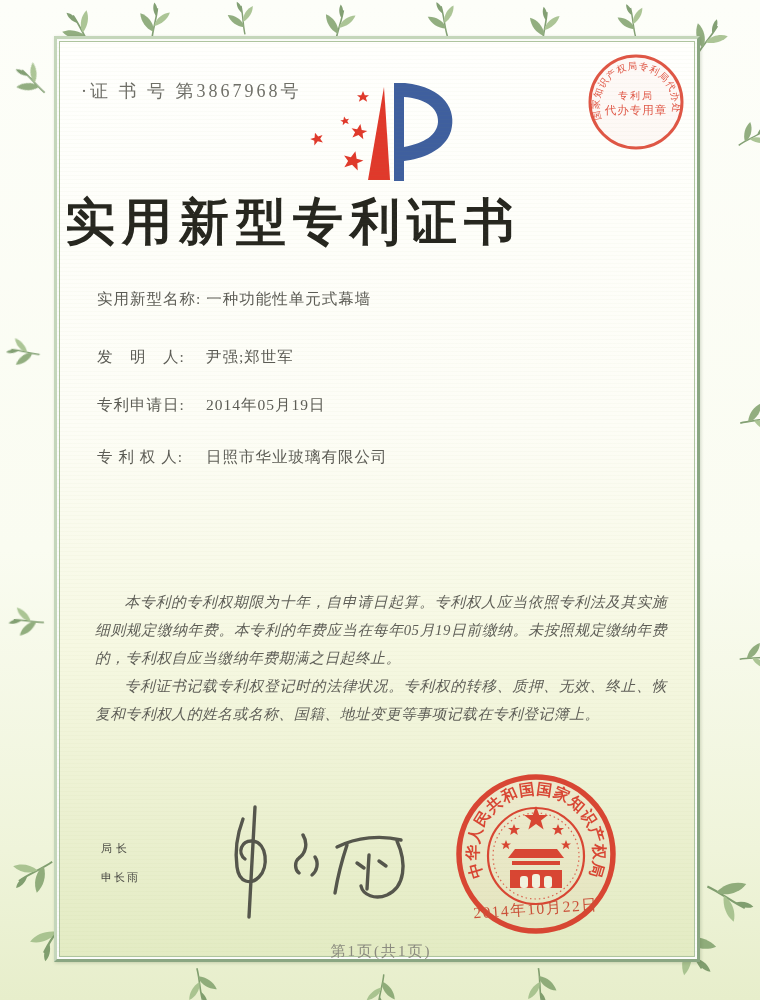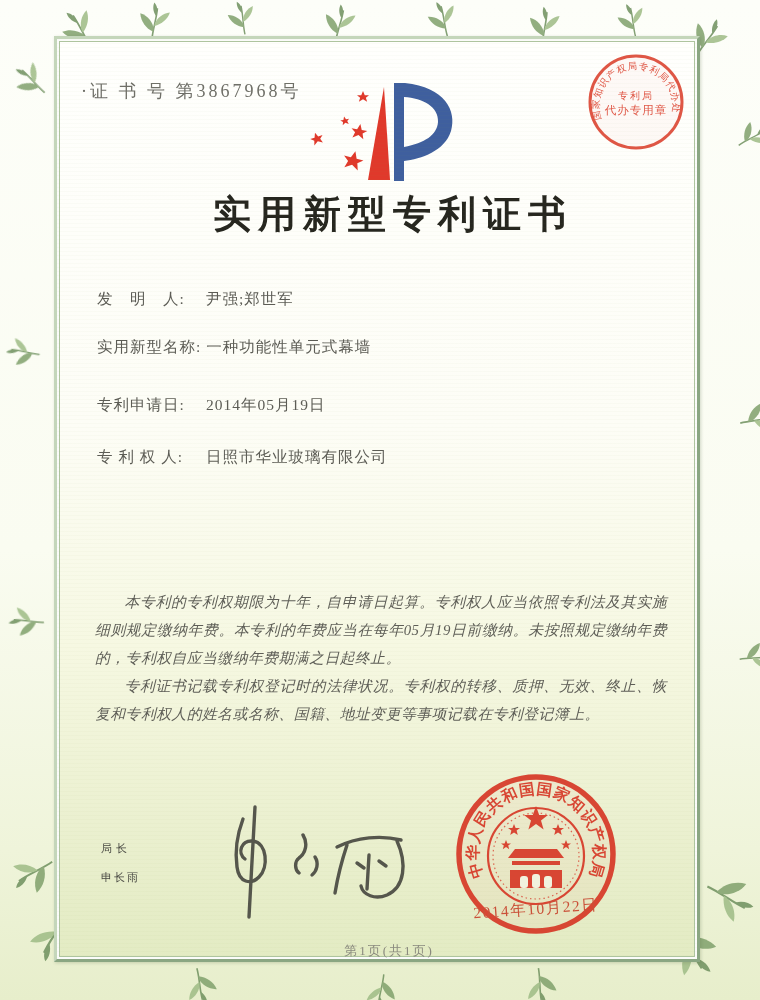--- a/index.html
+++ b/index.html
@@ -16,38 +16,38 @@
     background:linear-gradient(180deg,#fffffd 0%,#fdfdf6 42%,#f6f8e2 66%,#ebf0d0 85%,#e3ebc3 100%);
   }
   .frame::after{
     content:"";position:absolute;inset:0;pointer-events:none;opacity:.5;
     background:repeating-linear-gradient(180deg,rgba(130,155,75,.06) 0 1px,transparent 1px 4px);
   }
   .cert-no{position:absolute;left:24px;top:40px;font-size:18px;color:#6f6f68;letter-spacing:3px;}
   .logo{position:absolute;left:238px;top:38px;}
   .agent-stamp{position:absolute;left:524px;top:8px;opacity:.92;}
   .title{
-    position:absolute;left:16px;top:150px;width:100%;text-align:center;
-    font-size:38px;font-weight:700;color:#26261f;letter-spacing:7px;
+    position:absolute;left:8px;top:150px;width:100%;text-align:left;
+    font-size:50px;font-weight:700;color:#26261f;letter-spacing:7px;
   }
   .fields{position:absolute;left:40px;top:250px;width:560px;z-index:2;}
   .field-row{font-size:15.5px;color:#5c5c55;letter-spacing:1px;white-space:nowrap;}
   .field-row .lab{display:inline-block;min-width:104px;}
   .f0{margin-bottom:37px}.f1{margin-bottom:27px}.f2{margin-bottom:27px}
   .f3{margin-bottom:31px}.f4{}
   .paragraphs{position:absolute;left:38px;top:549px;width:572px;z-index:2;}
   .paragraphs p{
     margin:0;text-indent:2em;font-size:14.8px;line-height:28px;color:#5e5e57;
     font-style:italic;text-align:justify;letter-spacing:.5px;
   }
   .sign-block{position:absolute;left:44px;top:802px;font-size:11px;color:#474741;letter-spacing:4px;z-index:3;}
   .sign-block .name{margin-top:14px;letter-spacing:2px;}
   .signature{position:absolute;left:128px;top:752px;z-index:3;}
   .big-seal{position:absolute;left:379px;top:715px;z-index:2;opacity:.93;}
-  .footer{position:absolute;left:12px;top:903px;width:100%;text-align:center;font-size:13px;color:#8a8a7e;letter-spacing:2px;z-index:1;}
+  .footer{position:absolute;left:4px;top:903px;width:100%;text-align:center;font-size:15px;color:#8a8a7e;letter-spacing:2px;z-index:1;}
   svg text{font-family:"Liberation Serif","DejaVu Serif",serif;}
 </style>
 </head>
 <body>
 
 <svg class="ornaments" width="760" height="1000">
   <defs>
     <g id="sprig">
       <path d="M20,38 C19,28 21,16 20,6" stroke="#6d8f5d" stroke-width="1.6" fill="none"></path>
       <path d="M20,30 C12,28 6,22 4,14 C12,15 18,21 20,27 Z" fill="#7fa06b"></path>
@@ -104,27 +104,27 @@
     <text font-size="9.5" fill="#dd4836" letter-spacing="1">
       <textPath href="#stampArc" startOffset="4">国家知识产权局专利局代办处</textPath>
     </text>
     <text x="55" y="52" text-anchor="middle" font-size="10" fill="#dd4836" letter-spacing="2">专利局</text>
     <text x="55" y="67" text-anchor="middle" font-size="11.5" fill="#dd4836" letter-spacing="1">代办专用章</text>
   </svg>
 
   <div class="title">实用新型专利证书</div>
 
   <div class="fields">
+    <div class="field-row f0">
+      <span class="lab">实用新型名称:</span>
+      <span class="val">一种功能性单元式幕墙</span>
+    </div>
     <div class="field-row f1">
       <span class="lab">发　明　人:</span>
       <span class="val">尹强;郑世军</span>
-    </div>
-    <div class="field-row f0">
-      <span class="lab">实用新型名称:</span>
-      <span class="val">一种功能性单元式幕墙</span>
     </div>
     <div class="field-row f3">
       <span class="lab">专利申请日:</span>
       <span class="val">2014年05月19日</span>
     </div>
     <div class="field-row f4">
       <span class="lab">专 利 权 人:</span>
       <span class="val">日照市华业玻璃有限公司</span>
     </div>
   </div>

